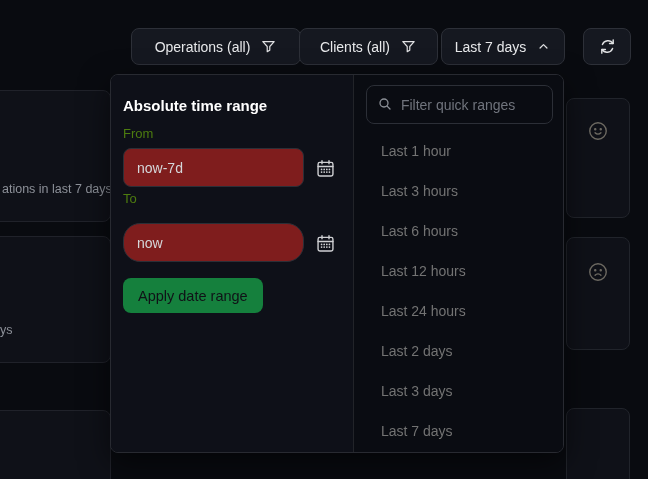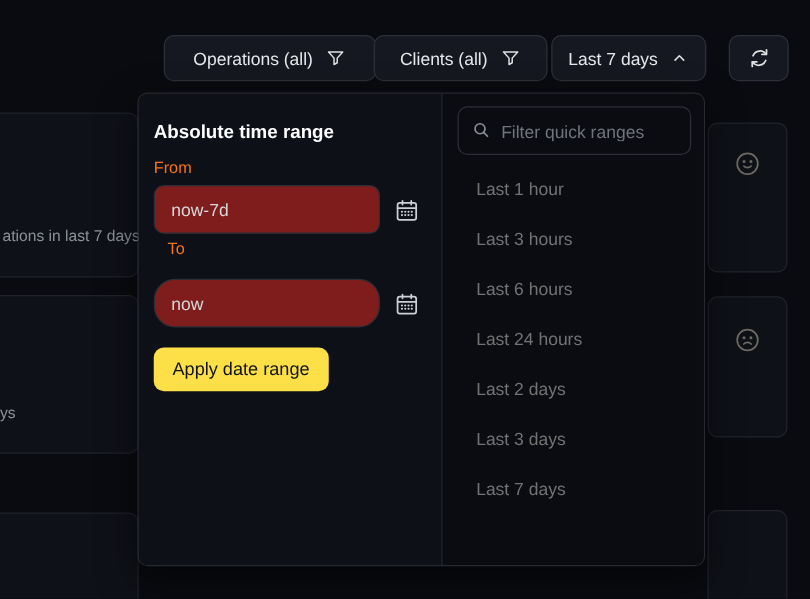--- a/index.html
+++ b/index.html
@@ -17,25 +17,25 @@
           background:#151820;border:1px solid #2d3038;border-radius:8px;color:#e7e8ea;font-size:14px;cursor:pointer;}
   .tb-btn .ic{display:inline-flex;margin-left:10px;color:#dfe0e2;}
 
   
   .panel{position:absolute;left:110px;top:74px;width:454px;height:379px;display:flex;
          border:1px solid #282a31;border-radius:8px;box-shadow:0 10px 30px rgba(0,0,0,.55);z-index:5;overflow:hidden;}
   .panel-left{position:relative;width:243px;background:#0e1018;}
   .panel-right{position:relative;width:211px;background:#0a0c12;border-left:1px solid #222429;}
 
   .p-title{position:absolute;left:12px;top:22px;color:#ffffff;font-size:15px;font-weight:700;}
-  .p-label{position:absolute;left:12px;color:#f97316;font-size:13px;font-weight:500;}
+  .p-label{position:absolute;left:12px;color:#4d7c0f;font-size:13px;font-weight:500;}
   .p-input{position:absolute;left:12px;width:181px;height:39px;background:#7f1d1d;border:1px solid #2c2f37;
            border-radius:8px;color:#d5d7da;font-size:14px;padding:0 13px;outline:none;}
   .cal-btn{position:absolute;left:204px;width:22px;height:22px;color:#cfd0d3;cursor:pointer;background:none;border:none;padding:0;}
-  .apply-btn{position:absolute;left:12px;top:203px;height:35px;padding:0 15px;background:#fde047;color:#101217;
+  .apply-btn{position:absolute;left:12px;top:203px;height:35px;padding:0 15px;background:#15803d;color:#101217;
              border:none;border-radius:8px;font-size:14.5px;cursor:pointer;}
 
   .search-wrap{position:absolute;left:12px;top:10px;width:187px;height:39px;}
   .search-input{width:100%;height:100%;background:#0a0c12;border:1px solid #2c2f37;border-radius:8px;
                 color:#84cc16;font-size:14px;padding:0 20px 0 34px;outline:none;}
   .search-input::placeholder{color:#70747d;}
   .search-ic{position:absolute;left:11px;top:11px;width:16px;height:16px;color:#8a8e95;pointer-events:none;}
 
   .qr-list{position:absolute;left:0;top:56px;width:100%;}
   .qr-item{height:40px;display:flex;align-items:center;padding-left:27px;color:#737373;font-size:14px;cursor:pointer;}
@@ -120,21 +120,21 @@
       <div class="p-label" style="top:51px;">From</div>
       <input class="p-input" style="top: 73px;" value="now-7d">
       <button class="cal-btn" style="top:82px;">
         <svg viewBox="0 0 24 24" width="21" height="21" fill="none" stroke="currentColor" stroke-width="1.6" stroke-linecap="round">
           <rect x="3.5" y="5" width="17" height="15.5" rx="2"></rect>
           <path d="M8 3v3.5M16 3v3.5M3.5 9.7h17"></path>
           <path d="M7.5 13h.01M10.5 13h.01M13.5 13h.01M16.5 13h.01M7.5 16h.01M10.5 16h.01M13.5 16h.01M16.5 16h.01" stroke-width="2"></path>
         </svg>
       </button>
 
-      <div class="p-label" style="top:116px;margin-left:11px;">To</div>
+      <div class="p-label" style="top:116px;">To</div>
       <input class="p-input" style="top: 148px; border-radius: 17px;" value="now">
       <button class="cal-btn" style="top:157px;">
         <svg viewBox="0 0 24 24" width="21" height="21" fill="none" stroke="currentColor" stroke-width="1.6" stroke-linecap="round">
           <rect x="3.5" y="5" width="17" height="15.5" rx="2"></rect>
           <path d="M8 3v3.5M16 3v3.5M3.5 9.7h17"></path>
           <path d="M7.5 13h.01M10.5 13h.01M13.5 13h.01M16.5 13h.01M7.5 16h.01M10.5 16h.01M13.5 16h.01M16.5 16h.01" stroke-width="2"></path>
         </svg>
       </button>
 
       <button class="apply-btn">Apply date range</button>
@@ -148,20 +148,21 @@
               <path d="m15.2 15.2 4.3 4.3"></path>
           </svg>
         </span>
         <input class="search-input" placeholder="Filter quick ranges" style="">
       </div>
 
       <div class="qr-list">
         <div class="qr-item">Last 1 hour</div>
         <div class="qr-item">Last 3 hours</div>
         <div class="qr-item">Last 6 hours</div>
+        <div class="qr-item">Last 12 hours</div>
         <div class="qr-item">Last 24 hours</div>
         <div class="qr-item">Last 2 days</div>
         <div class="qr-item">Last 3 days</div>
         <div class="qr-item">Last 7 days</div>
       </div>
     </div>
   </div>
 
 </div>
 

